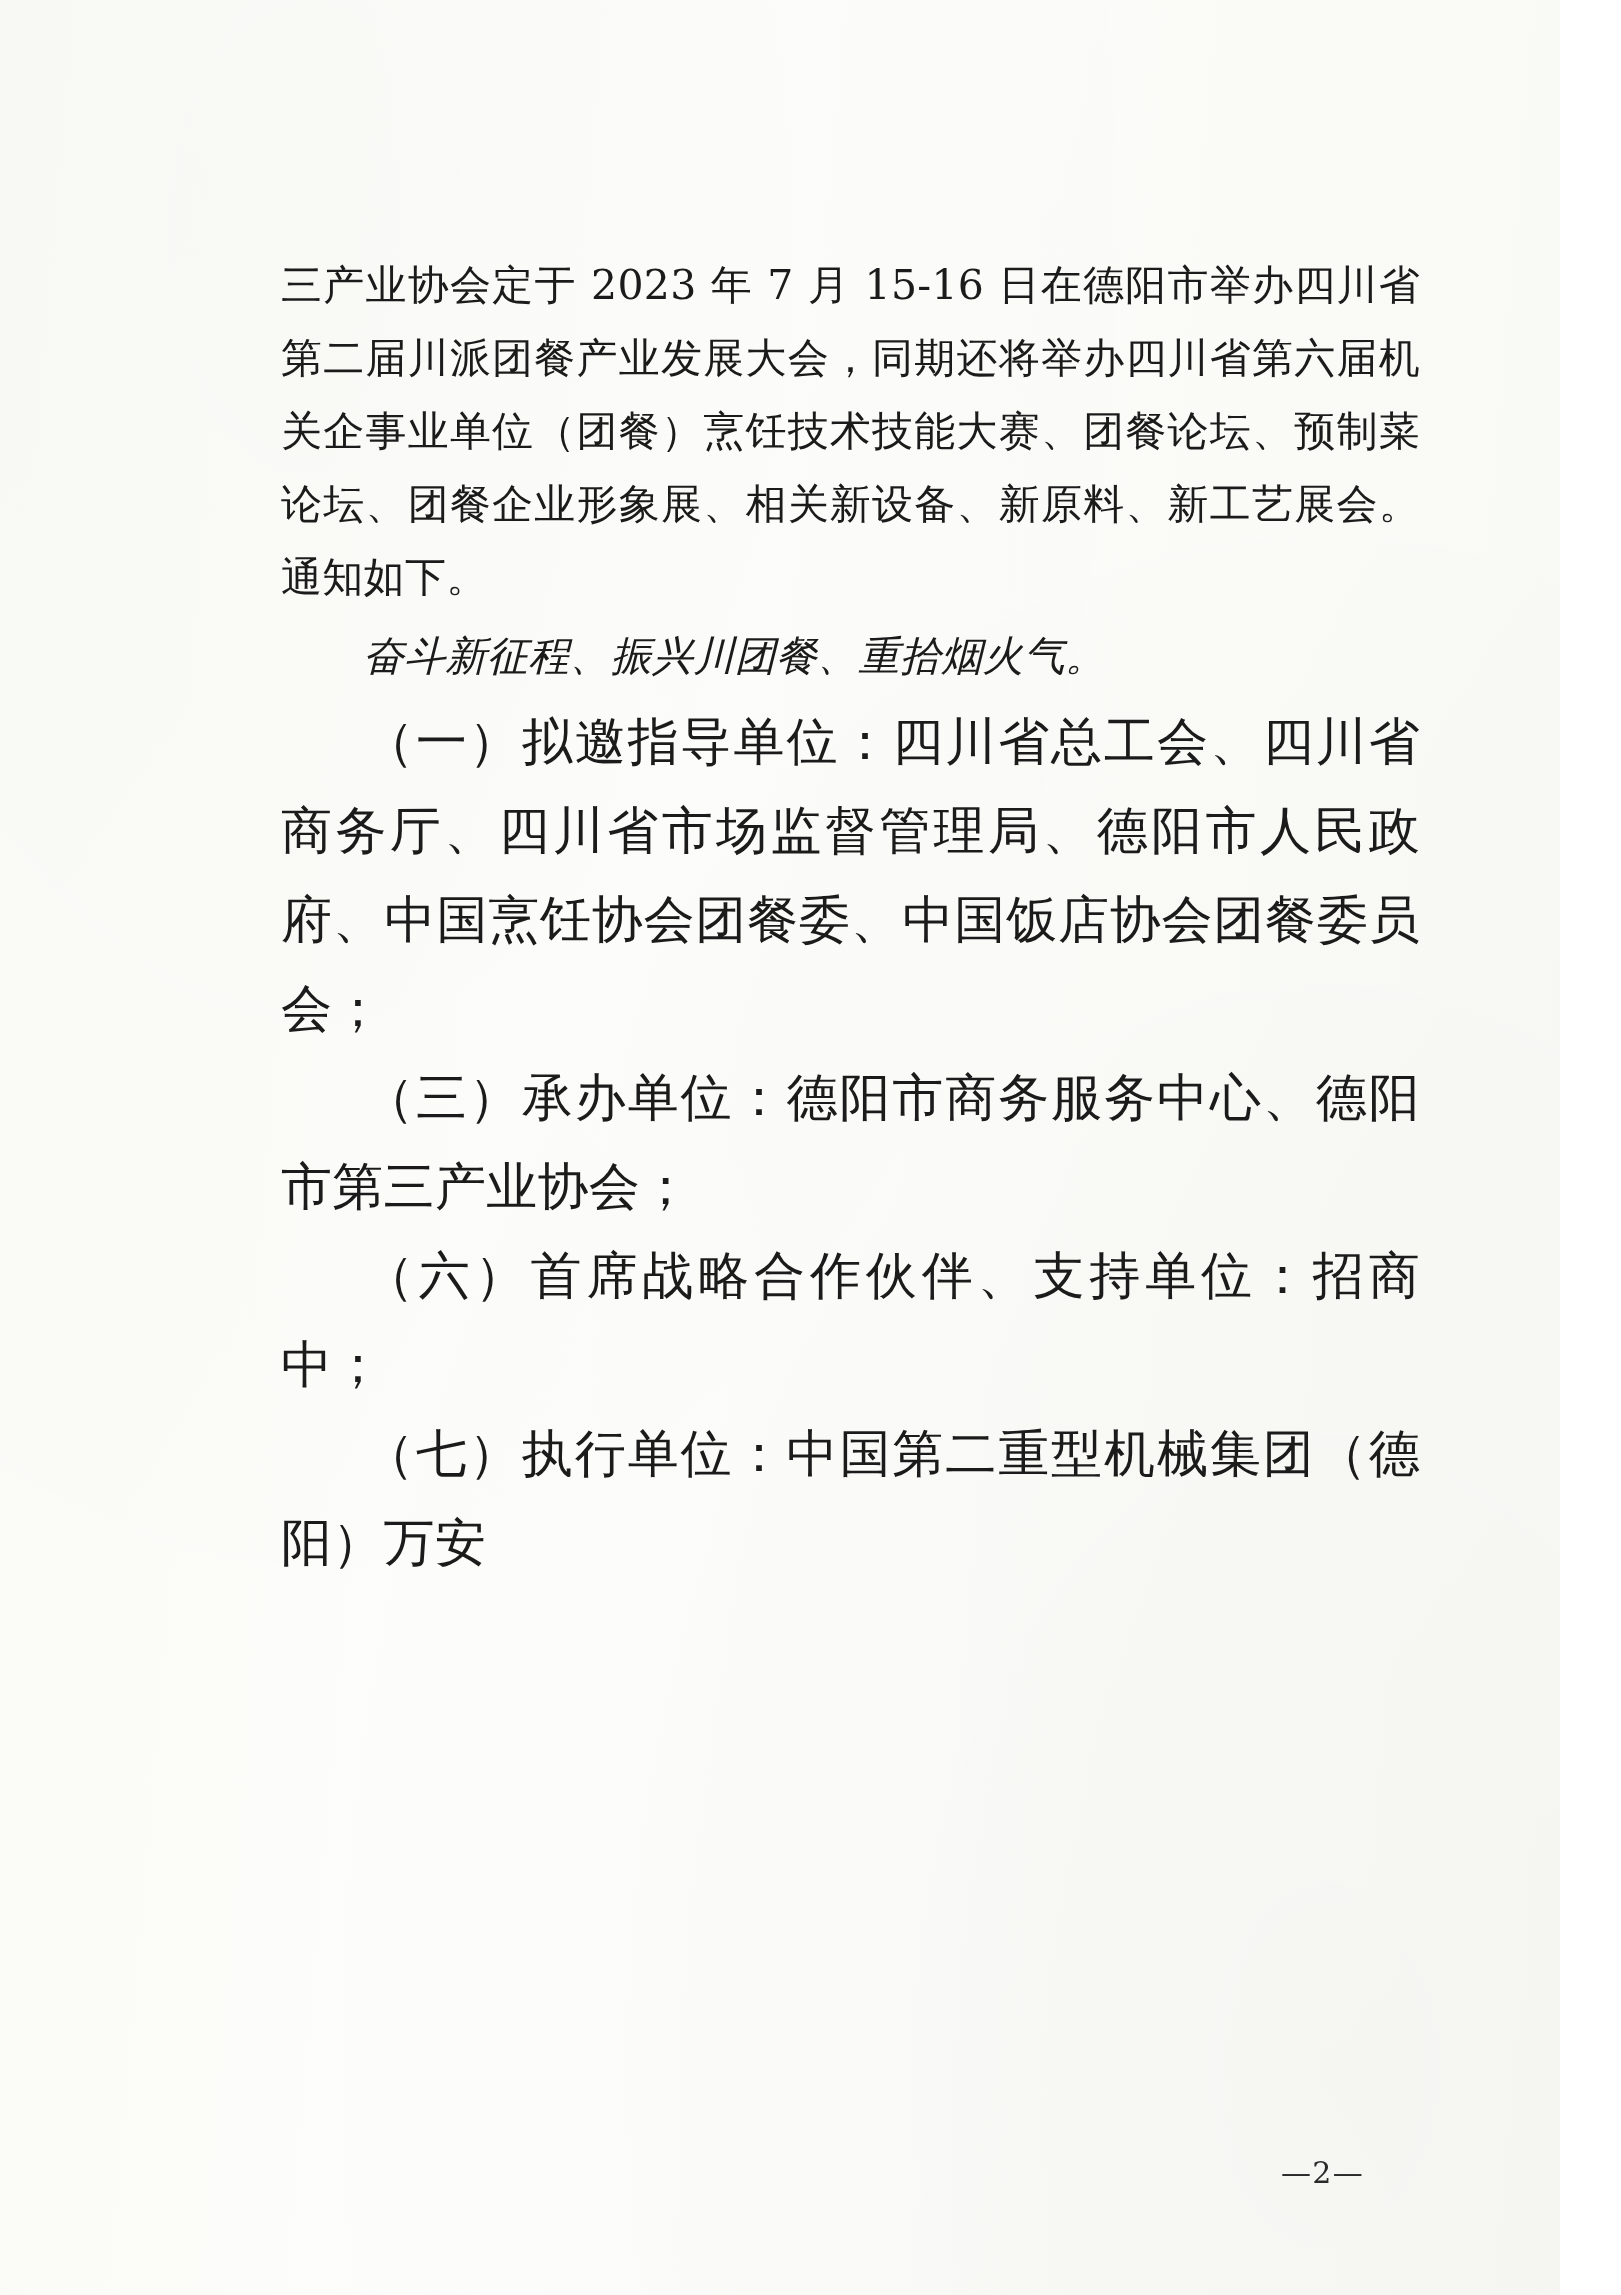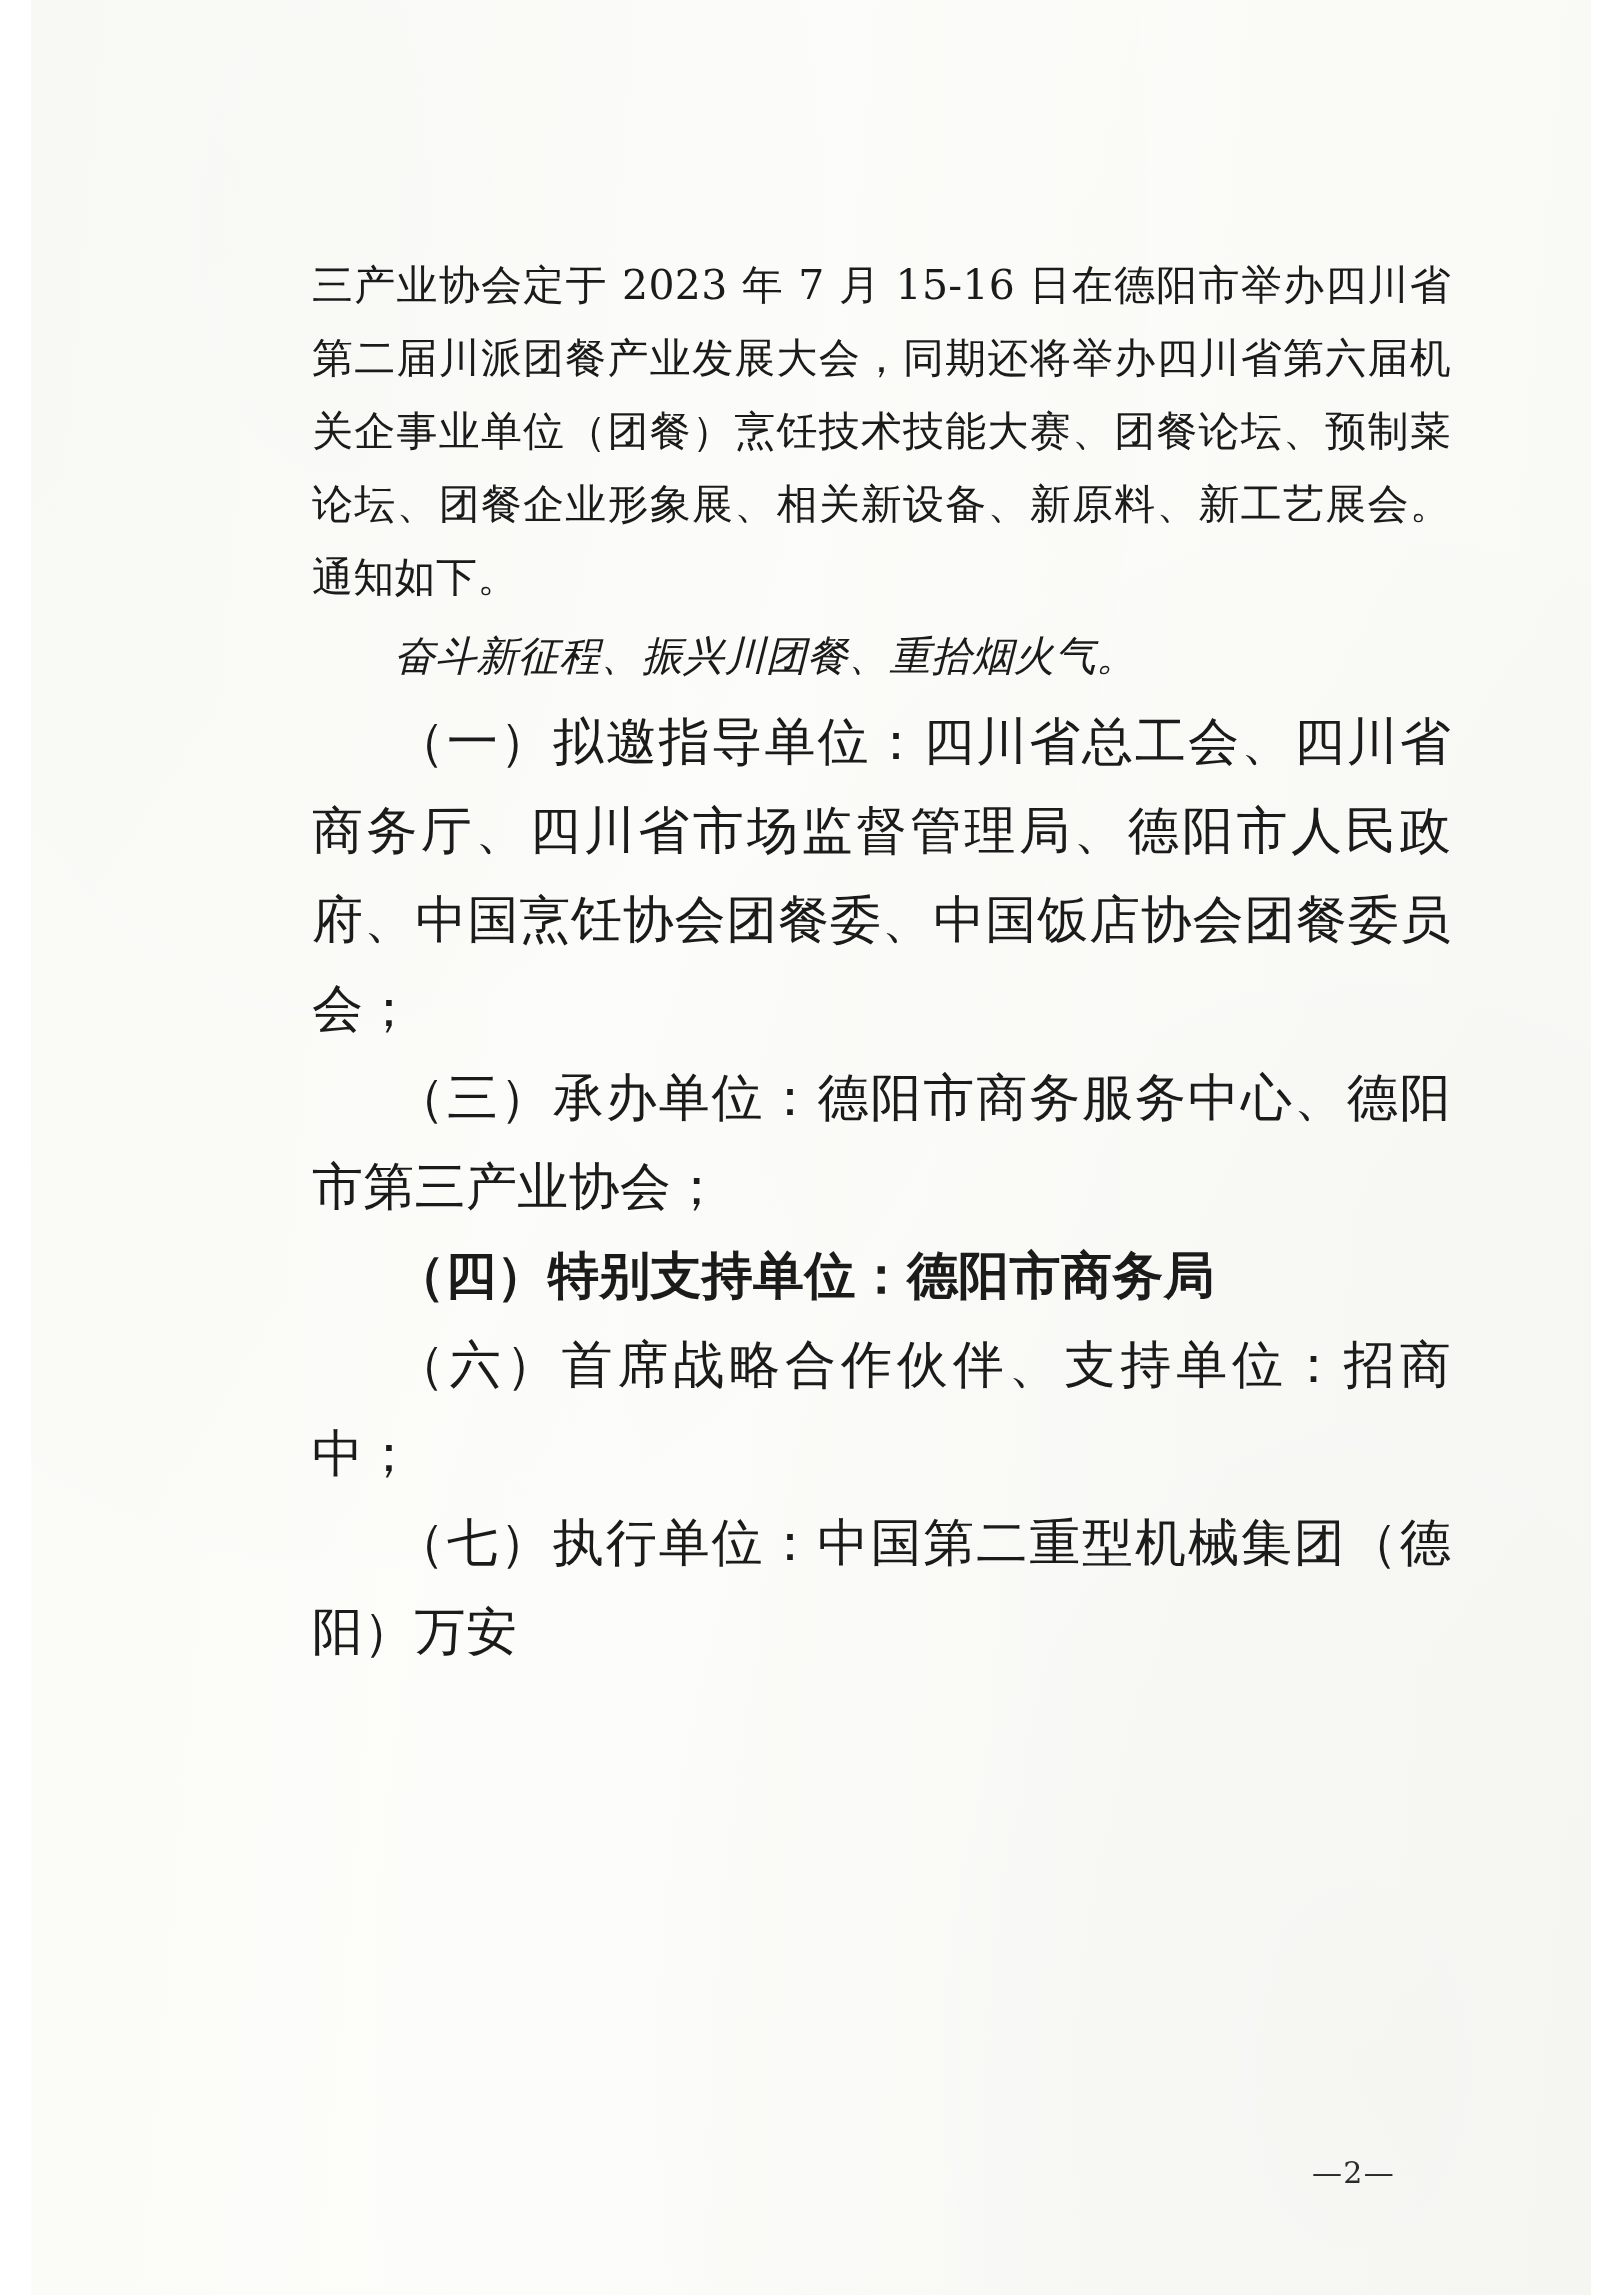--- a/index.html
+++ b/index.html
@@ -10,21 +10,20 @@
   body {
     font-family: "DejaVu Serif", "Liberation Serif", serif;
   }
   .page {
     position: relative;
     width: 1560px;
     height: 2295px;
     background: #f9a8d4;
     box-sizing: border-box;
     overflow: hidden;
-    margin-left: 31px;
   }
   
   .paper-shade {
     position: absolute;
     inset: 0;
     background:
       radial-gradient(ellipse at 20% 10%, rgba(0,0,0,0.012), rgba(0,0,0,0) 55%),
       radial-gradient(ellipse at 85% 90%, rgba(0,0,0,0.015), rgba(0,0,0,0) 60%),
       linear-gradient(95deg, rgba(250,250,246,1) 0%, rgba(253,253,251,1) 40%, rgba(248,248,244,1) 100%);
     pointer-events: none;
@@ -96,21 +95,20 @@
 
 
     <p class="para indent">奋斗新征程、振兴川团餐、重拾烟火气。</p>
 
 
     <p class="subitem">（一）拟邀指导单位：四川省总工会、四川省商务厅、四川省市场监督管理局、德阳市人民政府、中国烹饪协会团餐委、中国饭店协会团餐委员会；</p>
 
 
     <p class="subitem">（三）承办单位：德阳市商务服务中心、德阳市第三产业协会；</p>
 
-    <p class="subitem bold-lead">（四）特别支持单位：德阳市商务局</p>
 
 
     <p class="subitem">（六）首席战略合作伙伴、支持单位：招商中；</p>
 
     <p class="subitem">（七）执行单位：中国第二重型机械集团（德阳）万安</p>
 
   </div>
 
   <div class="page-number">—2—</div>
 </div>

